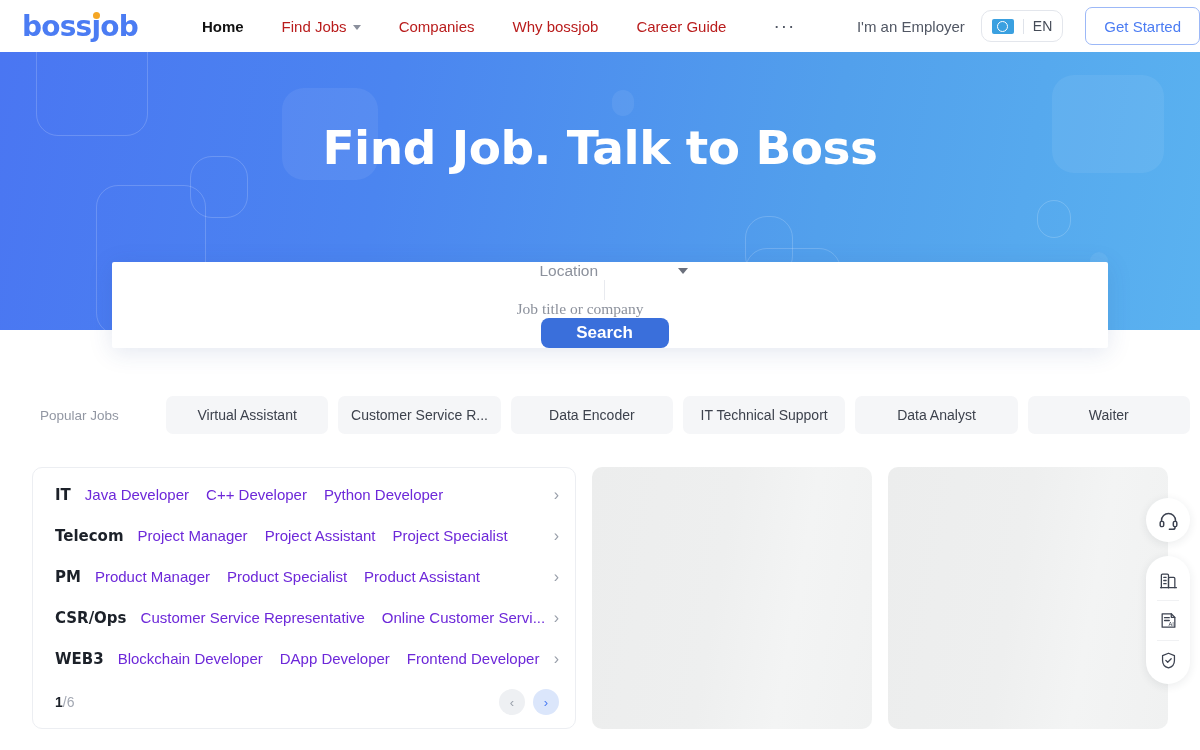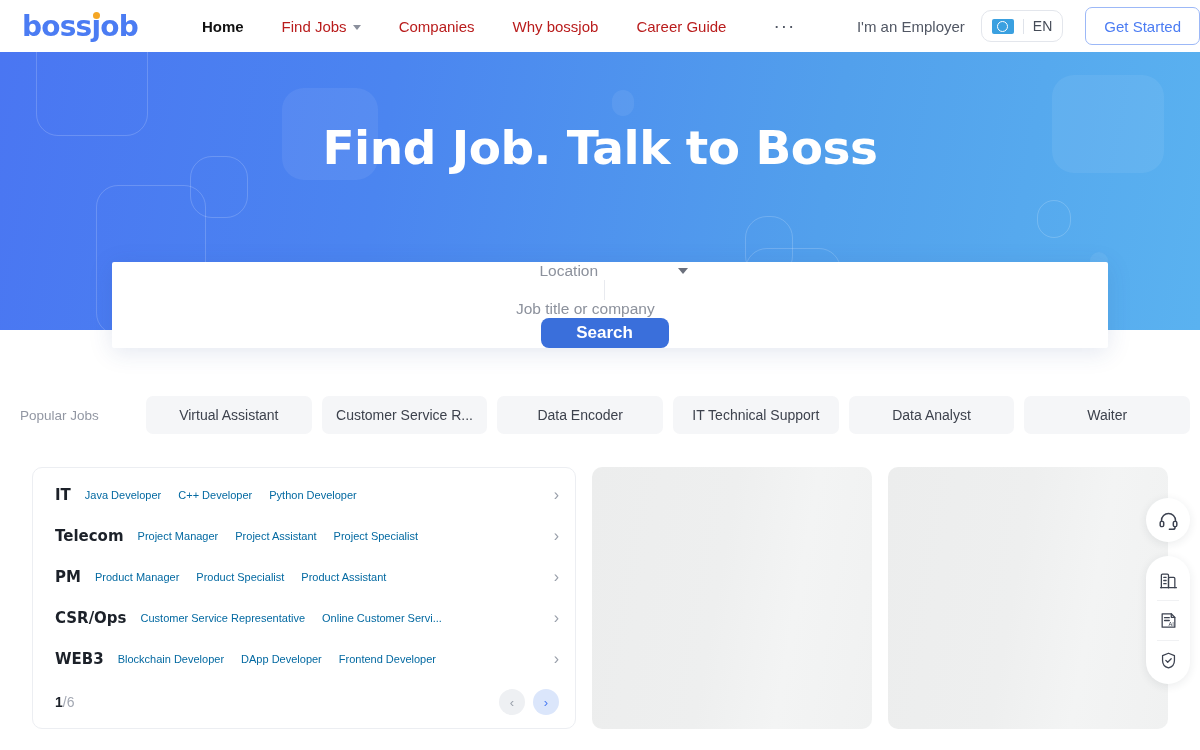--- a/index.html
+++ b/index.html
@@ -166,42 +166,42 @@
     border-top: 6px solid #6b707c;
     margin-right: 8px;
   }
   .vdiv { width: 1px; height: 38px; background: #e8eaef; }
   .job-input {
     flex: 1;
     border: none; outline: none;
     font-size: 15.5px;
     color: #8b5cf6;
     padding-left: 23px;
-    font-family: Liberation Sans, sans-serif;
+    font-family: Liberation Serif, serif;
     background: transparent;
   }
   .job-input::placeholder { color: #8c919c; }
   .search-btn {
     width: 128px; height: 58px;
     background: #3a6fdb;
     color: #fff;
     border: none;
     border-radius: 8px;
     font-size: 17px;
     font-weight: 700;
     cursor: pointer;
     font-family: "Liberation Sans", sans-serif;
   }
 
   
   .popular {
     display: flex;
     align-items: center;
     margin-top: 66px;
-    padding-left: 20px;
+    padding-left: 40px;
     gap: 16px;
   }
   .popular-label {
     font-size: 13.5px; color: #9297a3;
     width: 110px; flex: none;
   }
   .chips { display: flex; gap: 0; flex: 1; }
   .chip {
     background: #f5f6f8;
     border-radius: 7px;
@@ -237,21 +237,21 @@
     padding: 0 16px 0 22px;
     cursor: pointer;
   }
   .cat-name {
     font-size: 15px; font-weight: 700; color: #1c2129;
     flex: none; margin-right: 14px;
     font-family: "DejaVu Sans", sans-serif;
   }
   .cat-tags { display: flex; flex: 1; gap: 0; overflow: hidden; }
   .cat-tag {
-    font-size: 11px; color: #0369a1;
+    font-size: 15px; color: #6d28d9;
     white-space: nowrap;
     margin-right: 17px;
     text-align: right;
   }
   .chev {
     color: #9aa0ab; font-size: 16px; flex: none; padding-left: 6px;
   }
   .pager {
     display: flex; align-items: center;
     height: 46px; padding: 0 16px 0 22px;

